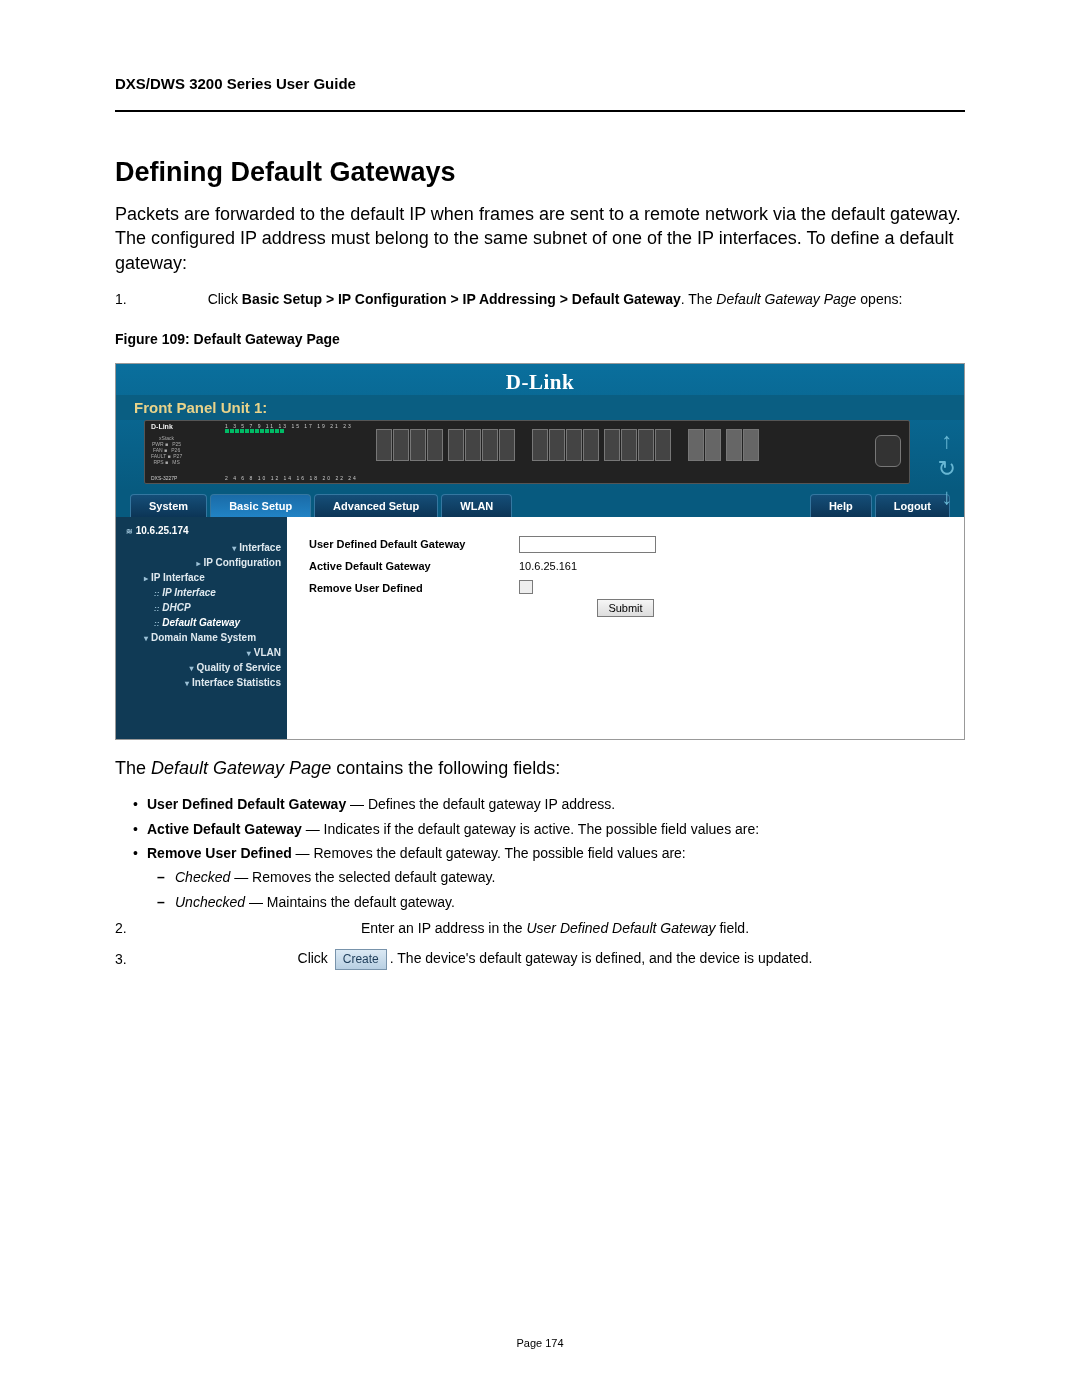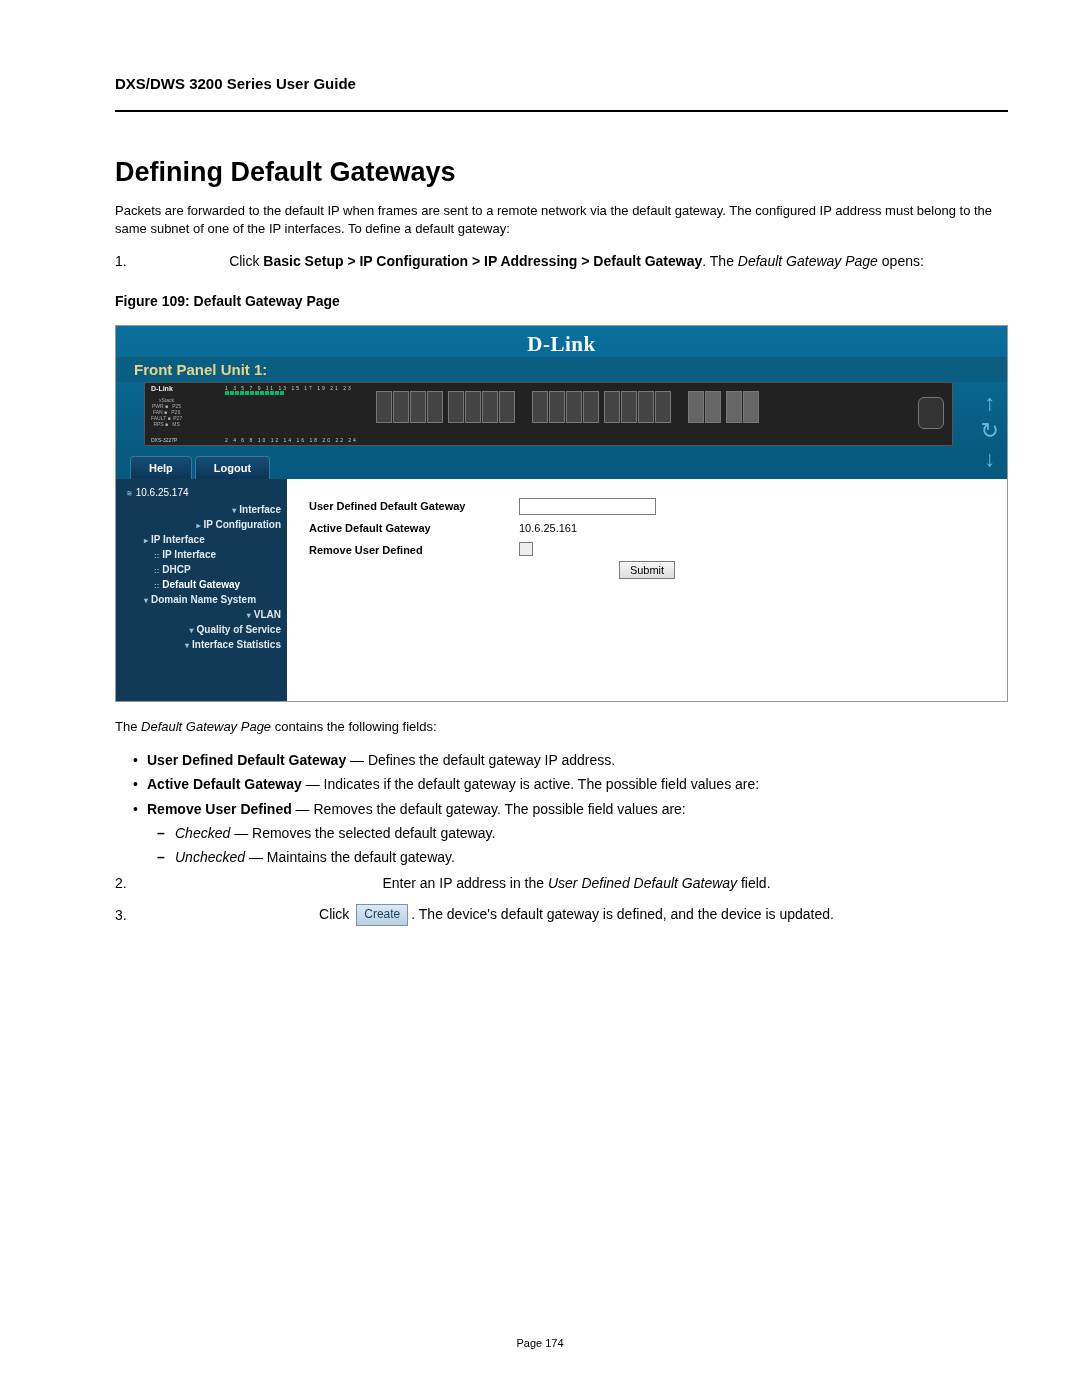--- a/index.html
+++ b/index.html
@@ -1,20 +1,20 @@
 <!DOCTYPE html>
 <html><head>
 <meta charset="utf-8">
 <style>
   html,body{margin:0;padding:0;background:#fff;font-family:Arial,Helvetica,sans-serif;color:#000;}
-  .page{width:1080px;height:1397px;position:relative;box-sizing:border-box;padding:75px 72px 0 115px;}
+  .page{width:1080px;height:1397px;position:relative;box-sizing:border-box;padding:75px 115px 0 115px;}
   .hdr{font-weight:bold;font-size:15px;}
   hr.rule{border:none;border-top:2px solid #000;margin:18px 0 45px 0;}
   h1{font-size:27px;font-weight:bold;margin:0 0 14px 0;}
-  .para{font-size:13px;line-height:1.35;margin:0 0 14px 0;}
+  .para{font-size:18px;line-height:1.35;margin:0 0 14px 0;}
   .step{display:flex;font-size:14px;line-height:1.45;margin:4px 0;}
   .step .num{width:30px;flex:0 0 30px;}
   .step .body{flex:1;text-align:center;}
   .bold{font-weight:bold;}
   .ital{font-style:italic;}
   .figcap{font-weight:bold;font-size:14px;margin:22px 0 16px 0;}
   .sshot{border:1px solid #999;height:375px;background:linear-gradient(#0a6f9d,#075a7f);position:relative;overflow:hidden;}
   .ui-top{background:linear-gradient(#0a6f9d,#075a7f);padding:6px 0 0 0;text-align:center;}
   .brand{color:#fff;font-weight:bold;font-size:21px;font-family:Georgia,serif;letter-spacing:.5px;}
   .front-label{color:#e8d38a;font-size:15px;font-weight:bold;padding:4px 0 4px 18px;text-align:left;background:#0a5e82;}
@@ -27,24 +27,24 @@
   .port{width:14px;height:14px;background:#444;border:1px solid #777;margin:0 .5px;}
   .port.dbl{height:30px;}
   .arrow-col{display:flex;flex-direction:column;gap:6px;color:#68b7d4;font-size:22px;line-height:1;position:absolute;right:8px;top:10px;}
   .tabbar{display:flex;align-items:flex-end;gap:3px;background:#075a7f;padding:4px 14px 0 14px;justify-content:space-between;}
   .tabs-left{display:flex;gap:3px;}
   .tabs-right{display:flex;gap:3px;}
   .tab{background:linear-gradient(#154e78,#0c3556);color:#fff;font-size:11px;font-weight:bold;padding:5px 18px;border-radius:4px 4px 0 0;border:1px solid #3577a0;border-bottom:none;}
   .tab.active{background:linear-gradient(#1a6ba7,#2183c5);}
   .ui-body{display:flex;background:#fff;height:232px;}
   .tree{width:155px;background:#103a55;color:#dfe9ef;font-size:10px;padding:6px 6px 6px 10px;font-weight:bold;line-height:1.5;}
-  .tree .root{color:#fff;font-weight:normal;margin-bottom:2px;}
+  .tree .root{color:#fff;font-weight:bold;margin-bottom:2px;}
   .tree .lvl1{padding-left:8px;text-align:right;}
   .tree .lvl2{padding-left:18px;}
-  .tree .lvl3{padding-left:28px;}
+  .tree .lvl3{padding-left:28px;font-style:italic;}
   .tree .sel{color:#fff;}
   .tree .marker{color:#9bc0d6;margin-right:3px;font-size:8px;}
   .content{flex:1;padding:16px 22px;font-size:11px;color:#000;}
   .frow{display:flex;align-items:center;height:22px;}
   .frow .lab{width:210px;font-weight:bold;}
   .frow .val{width:150px;}
   .tinput{width:135px;height:15px;border:1px solid #7a7a7a;background:#fff;}
   .chk{width:12px;height:12px;border:1px solid #7a7a7a;background:#eee;display:inline-block;}
   .submit-row{text-align:center;}
   .submit-btn{background:linear-gradient(#f6f6f6,#ddd);border:1px solid #7a7a7a;font-size:11px;padding:2px 10px;}
@@ -161,20 +161,26 @@
         </div>
         <div class="arrow-col">
           <span>↑</span>
           <span>↻</span>
           <span>↓</span>
         </div>
       </div>
     </div>
 
     <div class="tabbar">
+      <div class="tabs-left">
+        <div class="tab">System</div>
+        <div class="tab active">Basic Setup</div>
+        <div class="tab">Advanced Setup</div>
+        <div class="tab">WLAN</div>
+      </div>
       <div class="tabs-right">
         <div class="tab">Help</div>
         <div class="tab">Logout</div>
       </div>
     </div>
 
     <div class="ui-body">
       <div class="tree">
         <div class="root"><span class="marker">≋</span><span>10.6.25.174</span></div>
         <div class="lvl1"><span class="marker">▾</span><span>Interface</span></div>

